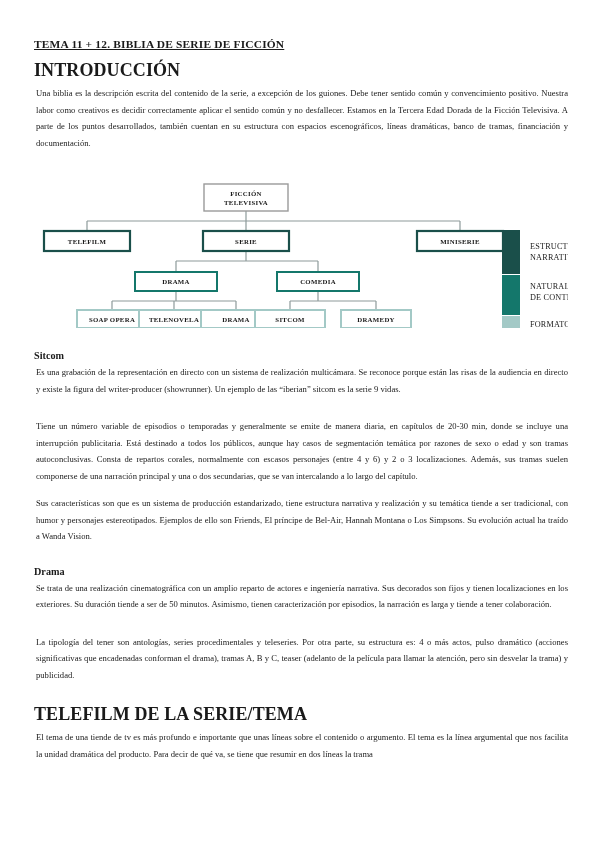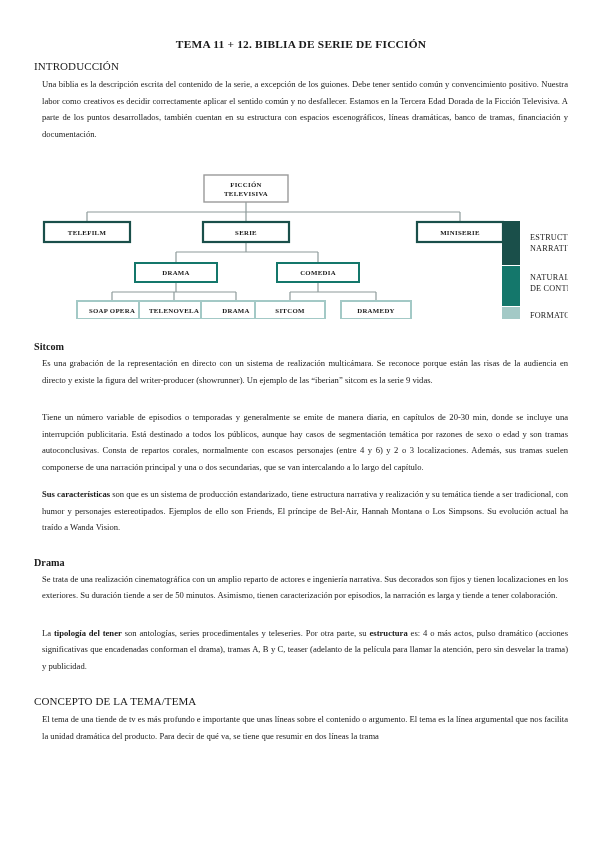--- a/index.html
+++ b/index.html
@@ -17,47 +17,47 @@
   .page {
     width: 600px;
     height: 848px;
     box-sizing: border-box;
     padding: 30px 32px 10px 34px;
     position: relative;
   }
 
   
   .doc-title {
-    text-align: center;
     font-size: 11.4px;
     font-weight: bold;
     letter-spacing: 0.2px;
     margin: 8px 0 10px 0;
+    text-decoration: underline;
   }
   .section-head {
-    font-size: 11px;
-    font-weight: normal;
+    font-size: 18px;
+    font-weight: bold;
     letter-spacing: 0.1px;
     margin: 0 0 4px 0;
   }
   .sub-head {
     font-size: 10.2px;
     font-weight: bold;
     margin: 0 0 3px 0;
   }
   p.body-text {
     font-size: 8.6px;
     line-height: 1.92;
     text-align: justify;
-    margin: 0 0 11px 8px;
+    margin: 0 0 11px 2px;
     hyphens: none;
   }
   .spacer-10 { height: 10px; }
   .spacer-16 { height: 16px; }
-  b, strong { font-weight: bold; }
+  b, strong { font-weight: normal; }
 
   
   .diagram-wrap {
     position: relative;
     width: 100%;
     height: 150px;
     margin: 6px 0 6px 0;
   }
   .diagram-svg {
     position: absolute;
@@ -185,16 +185,16 @@
 
   <div class="sub-head">Drama</div>
   <p class="body-text">Se trata de una realización cinematográfica con un amplio reparto de actores e ingeniería narrativa. Sus decorados son fijos y tienen localizaciones en los exteriores. Su duración tiende a ser de 50 minutos. Asimismo, tienen caracterización por episodios, la narración es larga y tiende a tener colaboración.</p>
 
   <div class="spacer-10"></div>
 
   <p class="body-text"><span>La </span><b>tipología del tener</b><span> son antologías, series procedimentales y teleseries. Por otra parte, su </span><b>estructura</b><span> es: 4 o más actos, pulso dramático (acciones significativas que encadenadas conforman el drama), tramas A, B y C, teaser (adelanto de la película para llamar la atención, pero sin desvelar la trama) y publicidad.</span></p>
 
   <div class="spacer-10"></div>
 
-  <div class="section-head">CONCEPTO DE LA TEMA/TEMA</div>
+  <div class="section-head">TELEFILM DE LA SERIE/TEMA</div>
   <p class="body-text">El tema de una tiende de tv es más profundo e importante que unas líneas sobre el contenido o argumento. El tema es la línea argumental que nos facilita la unidad dramática del producto. Para decir de qué va, se tiene que resumir en dos líneas la trama</p>
 
 </div>
 
 </body></html>

